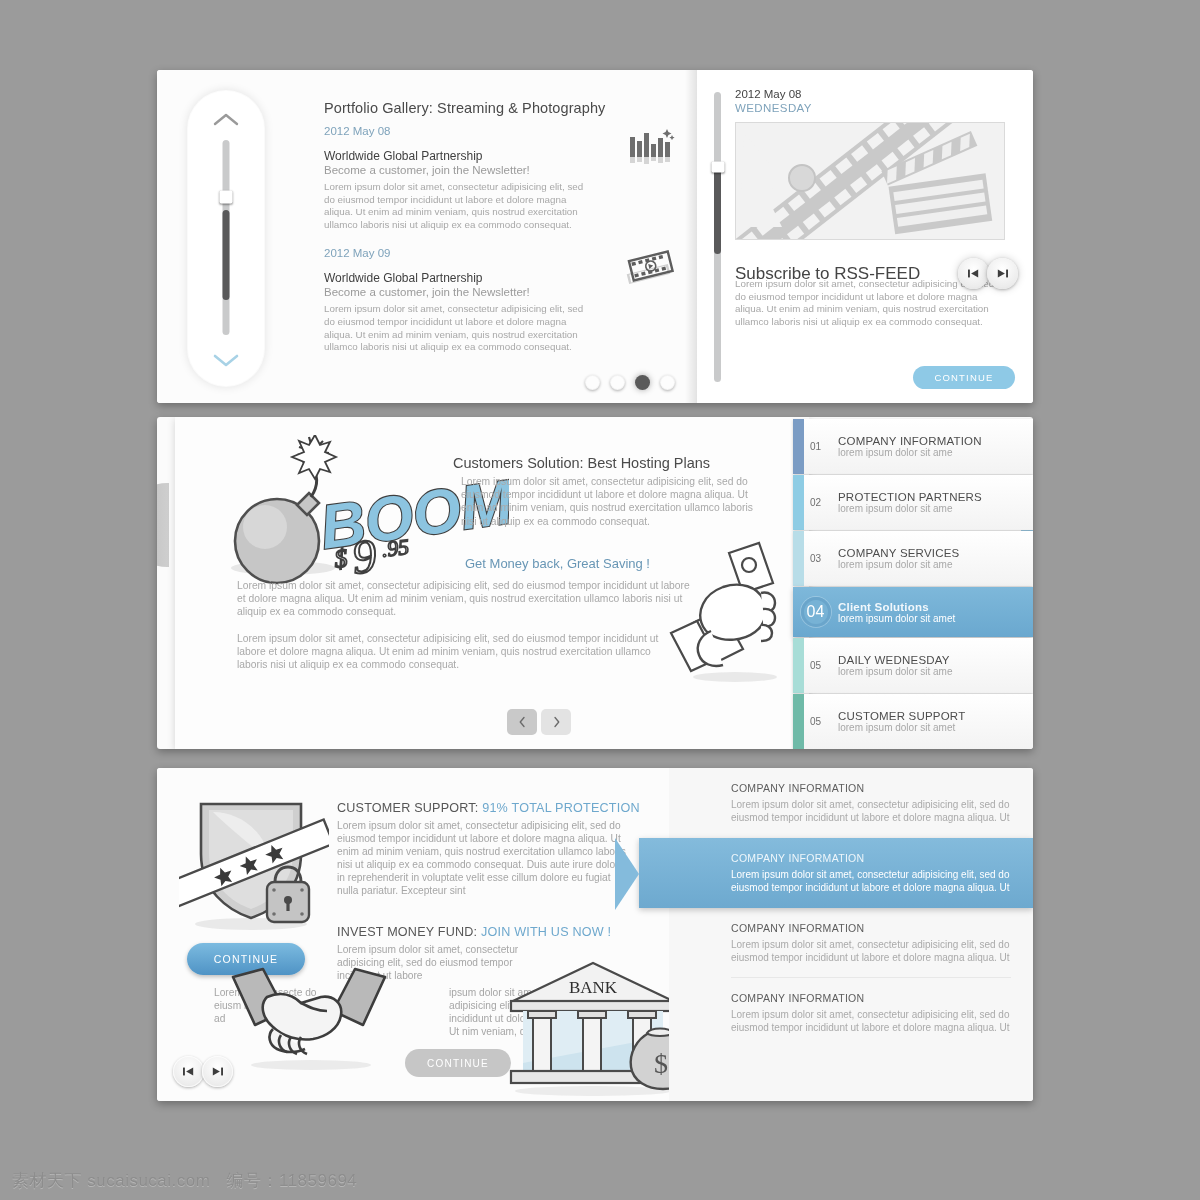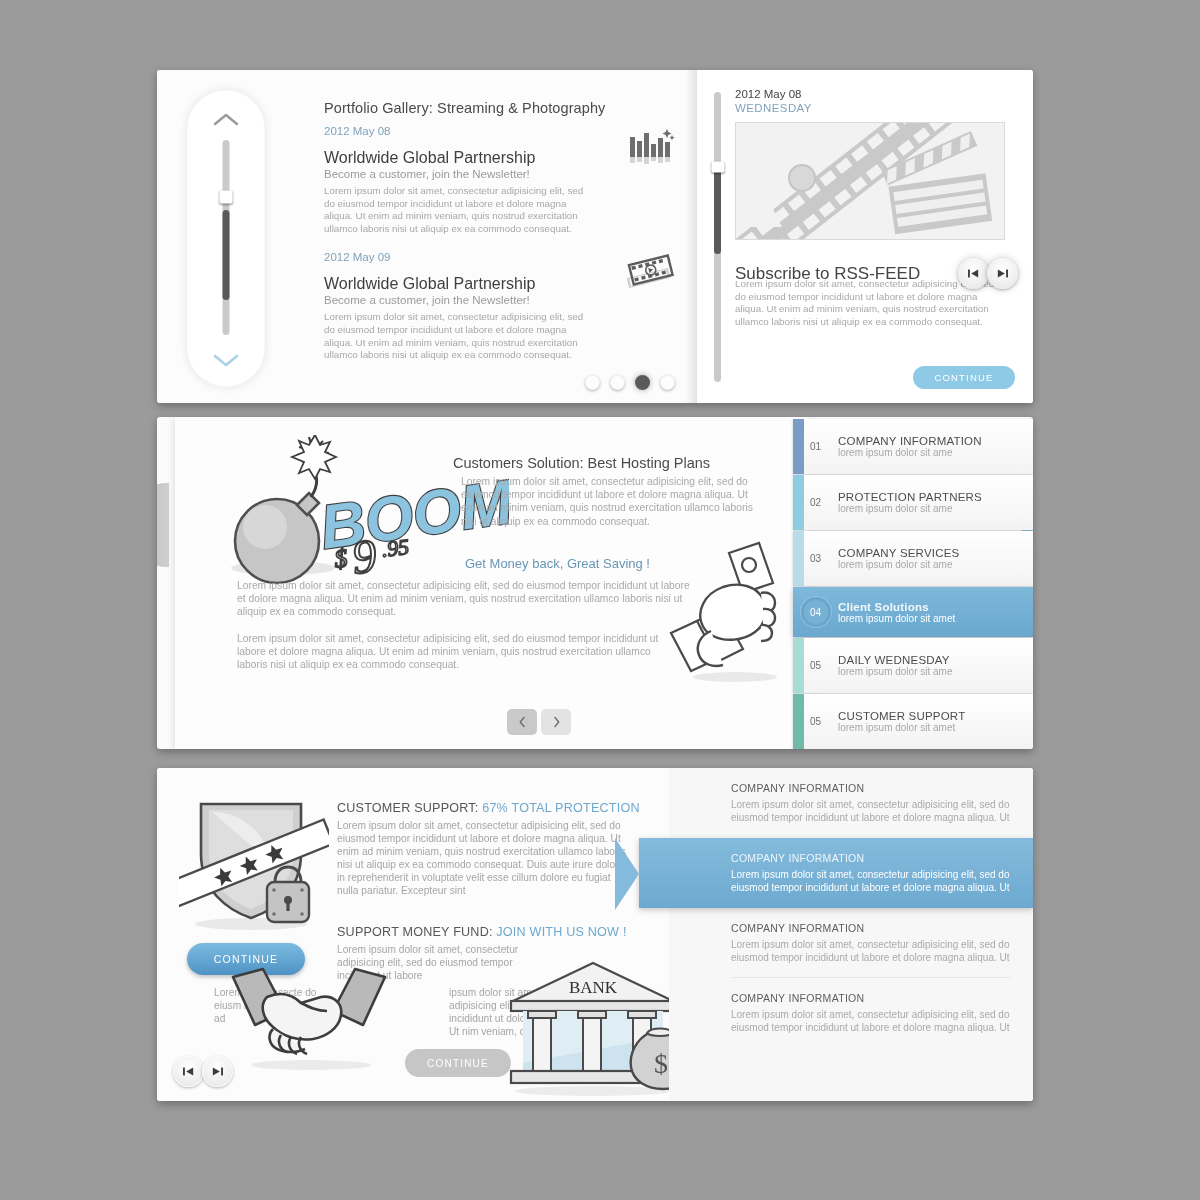--- a/index.html
+++ b/index.html
@@ -60,21 +60,21 @@
     top: 36%; width: 13px; height: 13px;
     background: #ffffff; border-radius: 2px;
     box-shadow: 0 1px 2px rgba(0,0,0,.35);
   }
 
   
   .tl-body { position: absolute; left: 167px; top: 30px; width: 340px; }
   .tl-title { font-size: 14.5px; color: #4a4a4a; margin-bottom: 9px; letter-spacing: .1px; }
   .news-item { position: relative; margin-bottom: 16px; }
   .news-date { font-size: 11.5px; color: #7fa3bb; margin-bottom: 1px; }
-  .news-head { font-size: 16px; color: #3f3f3f; margin-bottom: 1px; margin-top: 12px; }
+  .news-head { font-size: 12px; color: #3f3f3f; margin-bottom: 1px; margin-top: 12px; }
   .news-sub  { font-size: 11.5px; color: #9b9b9b; margin-bottom: 5px; }
   .news-text { font-size: 9.8px; color: #a8a8a8; line-height: 12.6px; width: 262px; }
   .news-icon { position: absolute; right: -12px; top: 2px; width: 50px; height: 40px; }
 
   .dots { position: absolute; right: 22px; bottom: 13px; display: flex; gap: 10px; }
   .dot { width: 15px; height: 15px; border-radius: 50%; background: #fdfdfd;
          box-shadow: 0 1px 3px rgba(0,0,0,.30), inset 0 0 0 1px rgba(0,0,0,.04); }
   .dot.active { background: #5a5a5a; box-shadow: 0 0 6px rgba(0,0,0,.35); }
 
   
@@ -165,21 +165,21 @@
   .acc-row.active .t1 { color: #f2f8fc; font-weight: bold; }
   .acc-row.active .t2 { color: #ffffff; }
   .acc-row.active .num {
     width: 45px; display: flex; align-items: center; justify-content: center;
   }
   .badge {
     width: 30px; height: 30px; border-radius: 50%;
     background: #77b2d5;
     box-shadow: inset 0 0 0 3px #6aa5cb, 0 0 0 1px rgba(255,255,255,.25);
     display: flex; align-items: center; justify-content: center;
-    font-size: 10px; color: #ffffff;
+    font-size: 16px; color: #ffffff;
   }
 
   
   #bot-section { left: 157px; top: 768px; width: 876px; height: 333px; }
   .bot-left { position: absolute; left: 0; top: 0; width: 512px; height: 333px; background: #fcfcfc; }
   .bot-right { position: absolute; left: 512px; top: 0; width: 364px; height: 333px; background: #f7f7f7; }
 
   .bl-title { position: absolute; left: 180px; top: 33px; font-size: 12.6px; color: #565656; letter-spacing: .2px; }
   .bl-title .hl { color: #6ea8cd; }
   .bl-p1 { position: absolute; left: 180px; top: 51px; width: 290px;
@@ -589,26 +589,26 @@
               <circle cx="9" cy="24" r="1.8"></circle>
                 <circle cx="37" cy="24" r="1.8"></circle>
               <circle cx="9" cy="48" r="1.8"></circle>
                 <circle cx="37" cy="48" r="1.8"></circle>
             </g>
           </g>
         </svg>
       </div>
 
       <div class="bl-title">
-        <span>CUSTOMER SUPPORT: </span><span class="hl">67% TOTAL PROTECTION</span>
+        <span>CUSTOMER SUPPORT: </span><span class="hl">91% TOTAL PROTECTION</span>
       </div>
       <div class="bl-p1">Lorem ipsum dolor sit amet, consectetur adipisicing elit, sed do eiusmod tempor incididunt ut labore et dolore magna aliqua. Ut enim ad minim veniam, quis nostrud exercitation ullamco laboris nisi ut aliquip ex ea commodo consequat. Duis aute irure dolor in reprehenderit in voluptate velit esse cillum dolore eu fugiat nulla pariatur. Excepteur sint</div>
 
       <div class="bl-title2">
-        <span>SUPPORT MONEY FUND: </span><span class="hl">JOIN WITH US NOW !</span>
+        <span>INVEST MONEY FUND: </span><span class="hl">JOIN WITH US NOW !</span>
       </div>
       <div class="bl-p2">Lorem ipsum dolor sit amet, consectetur adipisicing elit, sed do eiusmod tempor incididunt ut labore</div>
       <div class="bl-p3">Lorem ips consecte do eiusm labore e enim ad</div>
       <div class="bl-p4">ipsum dolor sit amet, ctetur adipisicing elit, sed od tempor incididunt ut dolore magna aliqua. Ut nim veniam, quis exer oris nisi u</div>
 
       <button class="btn-continue solid">CONTINUE</button>
       <button class="btn-continue muted">CONTINUE</button>
 
       <div style="position:absolute;left:72px;bottom:28px;width:160px;height:110px;">
         <svg viewBox="0 0 160 110" width="160" height="110">
@@ -685,14 +685,17 @@
         <div class="h">COMPANY INFORMATION</div>
         <div class="p">Lorem ipsum dolor sit amet, consectetur adipisicing elit, sed do eiusmod tempor incididunt ut labore et dolore magna aliqua. Ut</div>
       </div>
       <div class="info-row">
         <div class="h">COMPANY INFORMATION</div>
         <div class="p">Lorem ipsum dolor sit amet, consectetur adipisicing elit, sed do eiusmod tempor incididunt ut labore et dolore magna aliqua. Ut</div>
       </div>
     </div>
   </div>
 
+  <div class="watermark">
+    <span>素材天下 sucaisucai.com</span><span class="seq">编号：11859694</span>
+  </div>
 
 </div>
 
 </body></html>

